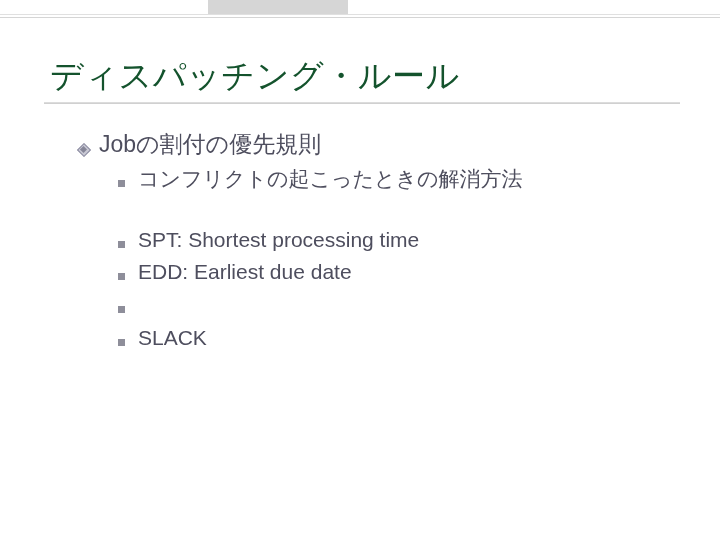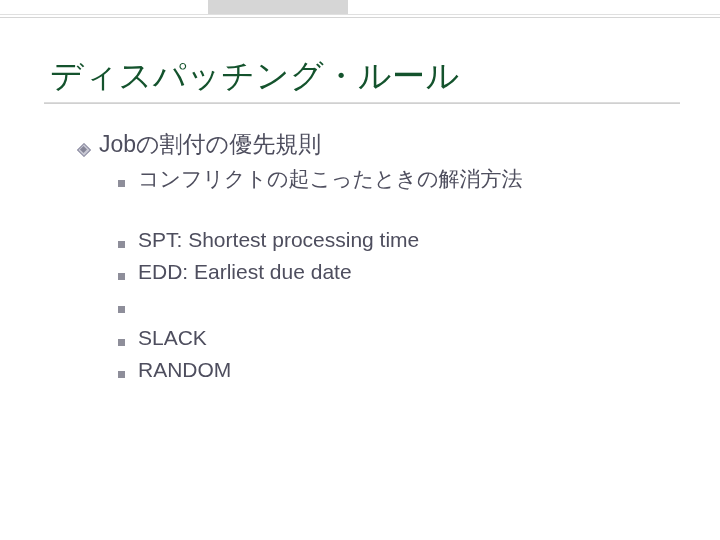--- a/index.html
+++ b/index.html
@@ -154,19 +154,15 @@
       <span class="bul"><span class="sq"></span></span>
       <span>EDD: Earliest due date</span>
     </div>
     <div class="l2">
       <span class="bul"><span class="sq"></span></span>
     </div>
     <div class="l2">
       <span class="bul"><span class="sq"></span></span>
       <span>SLACK</span>
     </div>
-    <div class="l2">
-      <span class="bul"><span class="sq"></span></span>
-      <span>RANDOM</span>
-    </div>
 
   </div>
 </div>
 
 </body></html>

